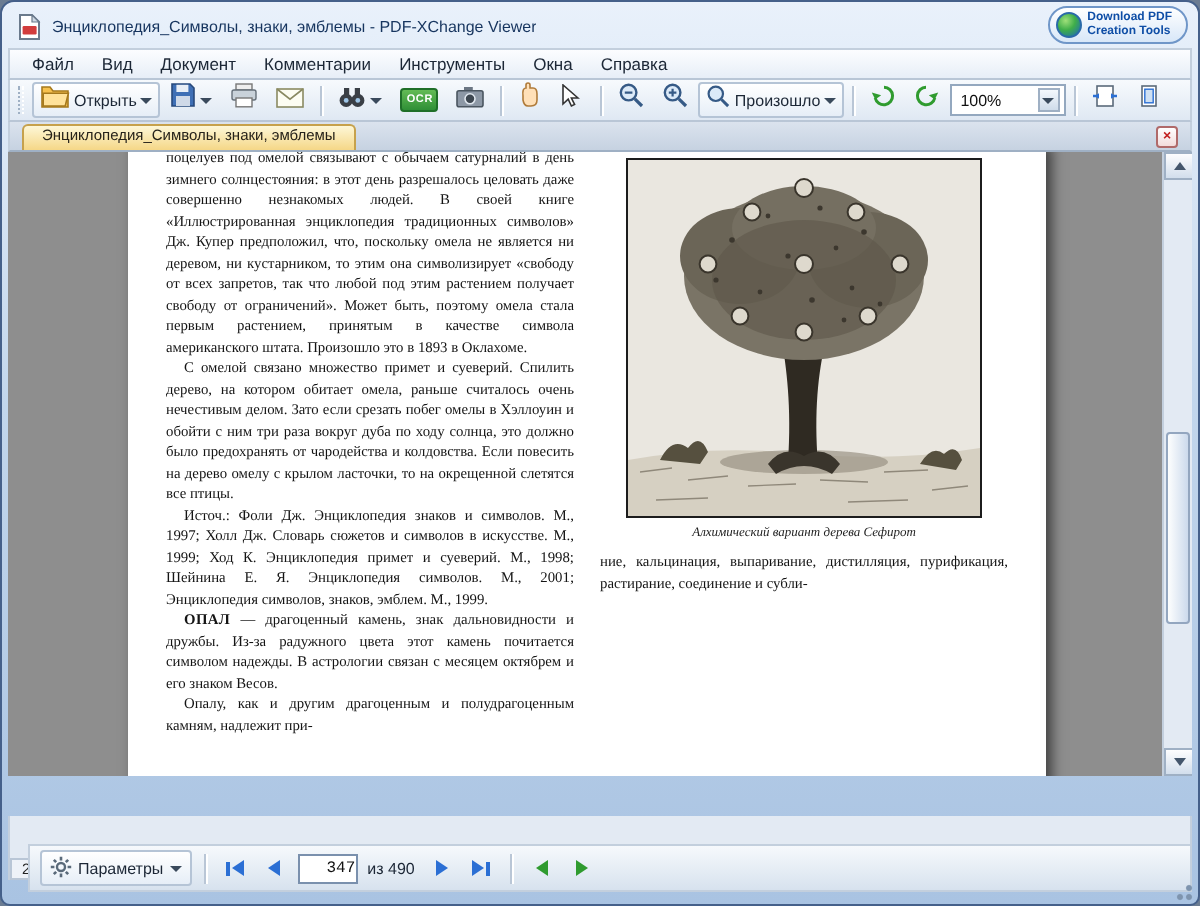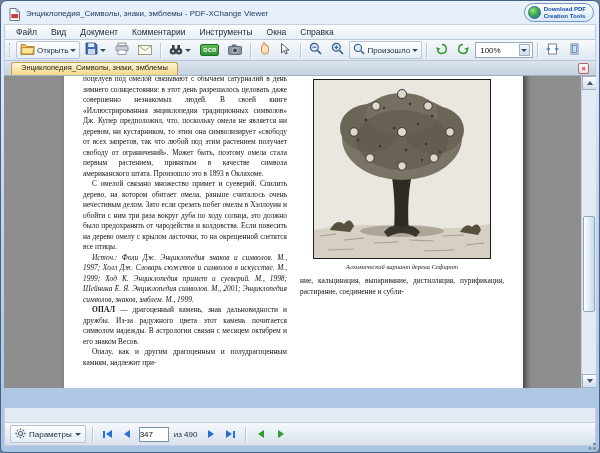--- a/index.html
+++ b/index.html
@@ -62,21 +62,21 @@
     font-weight:bold;display:flex;align-items:center;justify-content:center;line-height:1}
   
   .docarea{position:absolute;top:75px;left:3px;right:3px;height:312px;background:#8e8e8e;
     overflow:hidden}
   .page{position:absolute;top:-6px;left:60px;width:459px;height:430px;background:#fff;
     box-shadow:3px 3px 6px rgba(0,0,0,.55);padding:4px 19px 0;display:flex;gap:13px}
   .col{width:204px;font-family:"Liberation Serif","DejaVu Serif",serif;font-size:7.4px;
     line-height:1.42;color:#141414;text-align:justify}
   .col p{margin:0}
   .col p.ind{text-indent:9px}
-  .col p.src{font-style:italic}
+  .col p.src{}
   .headword{font-weight:bold;letter-spacing:.2px}
   .plate{width:178px;margin:5px auto 3px;border:1px solid #1c1c1c;background:#eae7e0}
   .plate svg{display:block}
   .caption{font-family:"Liberation Serif","DejaVu Serif",serif;font-style:italic;
     font-size:6.5px;text-align:center;margin:2px 0 5px;color:#222}
   
   .vscroll{position:absolute;top:0;right:0;width:15px;height:100%;
     background:#e3eaf3;border-left:1px solid #c3cfdd}
   .sbtn{position:absolute;left:0;width:15px;height:14px;
     background:linear-gradient(#fdfdfe,#d2deec);border:1px solid #9fb0c4;
@@ -97,38 +97,38 @@
     align-items:flex-end;background:#e3eaf3;border-left:1px solid #c3cfdd;
     border-right:1px solid #c3cfdd}
   .sizebox{width:88px;display:flex;align-items:center;padding:0 5px;font-size:7.5px;
     color:#222;background:#eef2f8;border:1px solid #b9c6d6}
   .hbtn{width:14px;display:flex;align-items:center;justify-content:center;
     background:linear-gradient(#fdfdfe,#d2deec);border:1px solid #9fb0c4}
   .htrack{flex:1;position:relative}
   .hthumb{position:absolute;top:1px;bottom:1px;left:2px;width:82%;border-radius:2px;
     background:linear-gradient(#fdfefe,#ccdaec);border:1px solid #93a6bf}
   
-  .statusbar{position:absolute;top:421px;left:3px;right:3px;height:24px;display:flex;
+  .statusbar{position:absolute;top:421px;left:13px;right:3px;height:24px;display:flex;
     align-items:center;background:linear-gradient(#f6f9fc,#d7e2ee);
     border:1px solid #c3cfdd;padding:0 5px;gap:3px}
   .stbtn{height:18px;display:flex;align-items:center;gap:3px;padding:0 4px;
     border:1px solid #b5c4d6;border-radius:2px;background:linear-gradient(#ffffff,#e6eef7)}
   .stbtn span{font-size:8px;color:#1c2736;white-space:nowrap}
   .nav{width:17px;height:16px;display:flex;align-items:center;justify-content:center;gap:1px}
   .nav .bar{width:2px;height:7px;background:#2b6fd4}
   .ntri-l{width:0;height:0;border-top:4px solid transparent;border-bottom:4px solid transparent;
     border-right:6px solid #2b6fd4}
   .ntri-r{width:0;height:0;border-top:4px solid transparent;border-bottom:4px solid transparent;
     border-left:6px solid #2b6fd4}
   .gtri-l{width:0;height:0;border-top:4px solid transparent;border-bottom:4px solid transparent;
     border-right:6px solid #2f9b2f}
   .gtri-r{width:0;height:0;border-top:4px solid transparent;border-bottom:4px solid transparent;
     border-left:6px solid #2f9b2f}
   .page-input{width:30px;height:15px;border:1px solid #7a90ad;font-size:8px;
-    text-align:left;color:#111;font-family:Liberation Sans, sans-serif}
+    text-align:right;color:#111;font-family:Liberation Mono, monospace}
   .total-label{font-size:8px;color:#1c2736;padding:0 2px;white-space:nowrap}
   .grip-dots{position:absolute;right:2px;bottom:1px;width:12px;height:12px;
     background:
       radial-gradient(circle at 9.5px 9.5px,#7e94ae 1.2px,transparent 1.8px),
       radial-gradient(circle at 9.5px 5px,#7e94ae 1.2px,transparent 1.8px),
       radial-gradient(circle at 5px 9.5px,#7e94ae 1.2px,transparent 1.8px)}
 </style>
 </head>
 <body>
 

